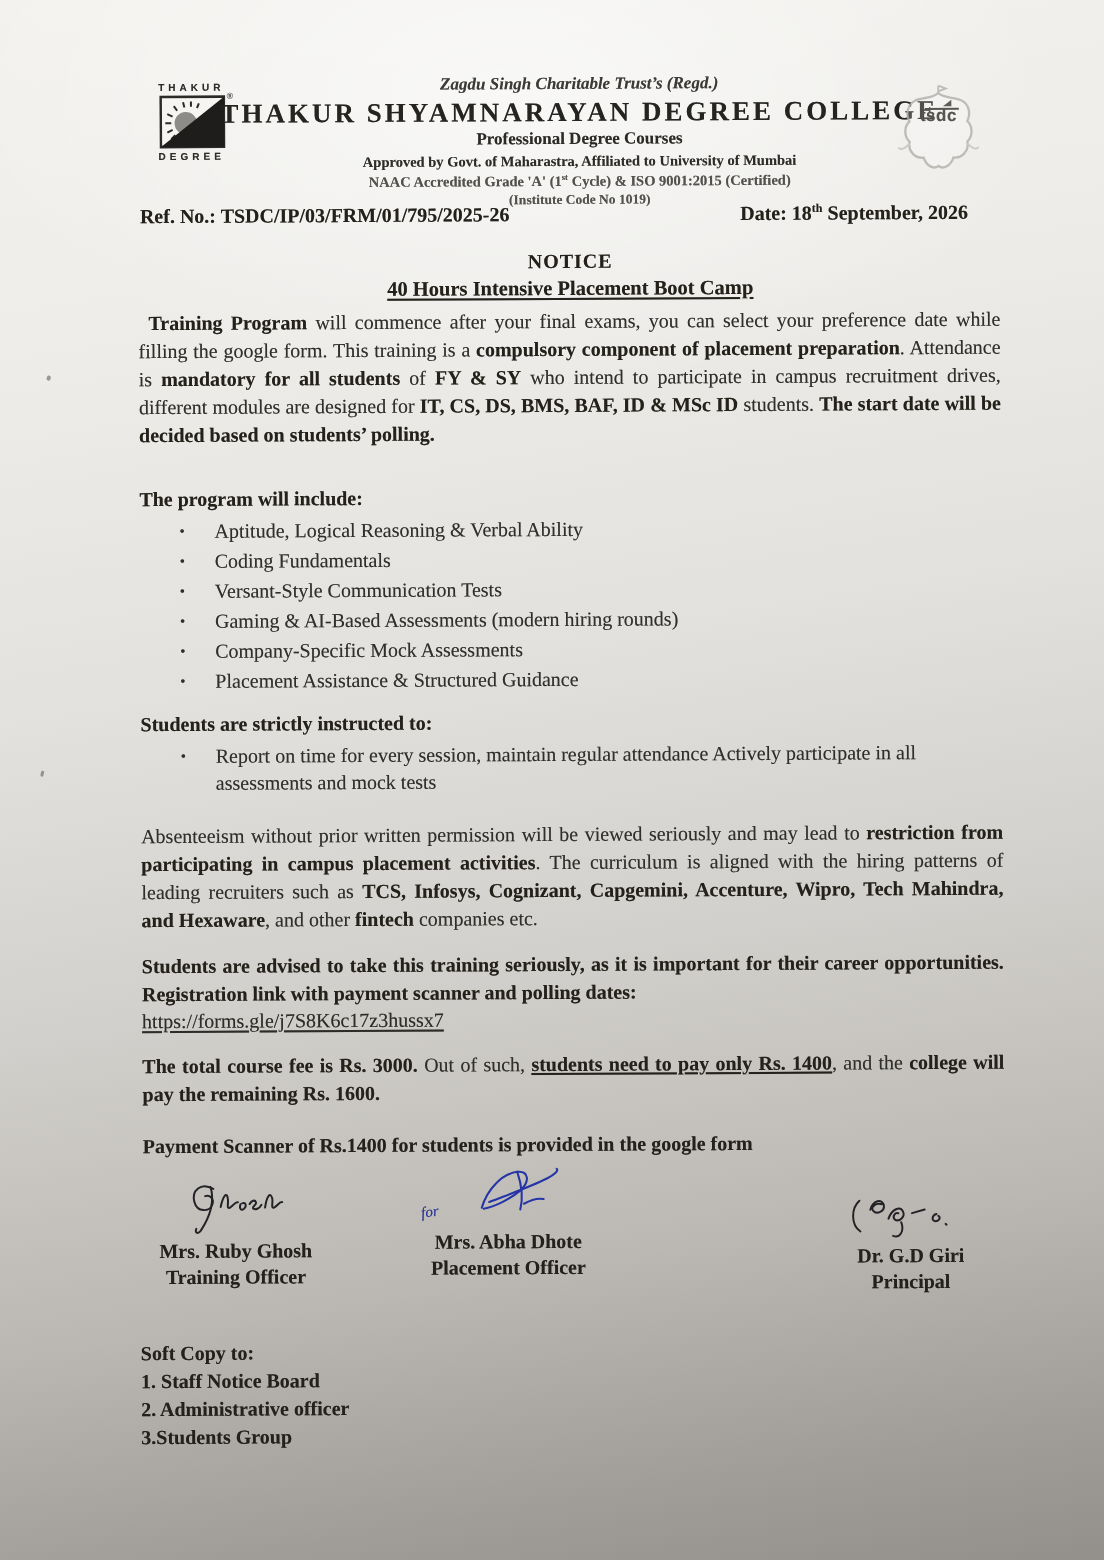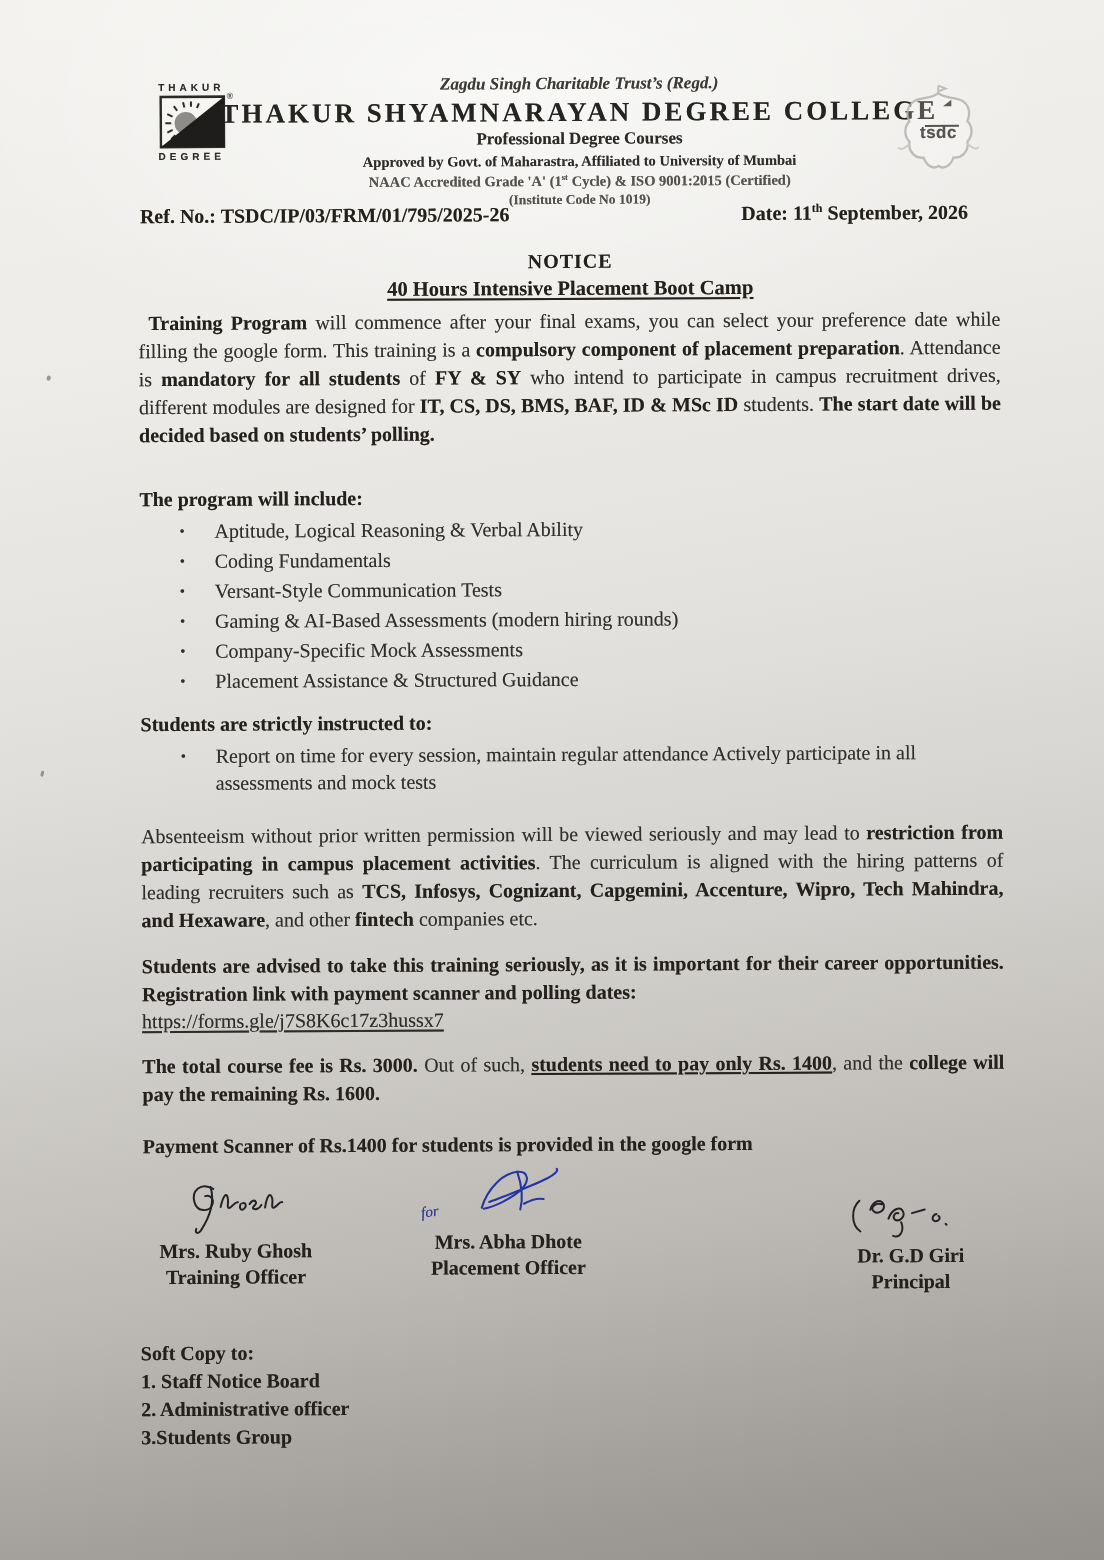--- a/index.html
+++ b/index.html
@@ -26,21 +26,21 @@
   .reg-mark{position:absolute;right:-8px;top:-4px;font-size:9px;color:#3a3834;}
   .header-text{position:absolute;left:160px;width:840px;top:74px;text-align:center;}
   .trust-line{font-size:17px;font-style:italic;font-weight:700;color:#3c3a36;}
   .college{font-size:27px;font-weight:700;letter-spacing:3px;margin:3px 0 0;color:#262420;line-height:30px;}
   .courses{font-size:17px;font-weight:700;margin-top:2px;color:#2c2a26;}
   .approval{font-size:14.5px;font-weight:700;margin-top:4px;color:#2e2c28;}
   .naac{font-size:14.5px;font-weight:700;margin-top:3px;color:#53514c;}
   .institute{font-size:13.5px;font-weight:700;margin-top:2px;color:#53514c;}
   .badge{position:absolute;left:897px;top:84px;width:84px;height:108px;}
   .badge svg{position:absolute;inset:0;opacity:0.8;}
-  .badge-text{position:absolute;left:50%;top:41px;transform:translateX(-50%);
+  .badge-text{position:absolute;left:50%;top:24px;transform:translateX(-50%);
     font-family:"Liberation Sans",sans-serif;font-size:17px;font-weight:700;
     color:#57554f;letter-spacing:0.5px;}
   .badge-text::before{content:"";position:absolute;left:5px;right:-2px;top:2px;height:2px;background:#57554f;}
 
   
   .ref-row{position:absolute;left:140px;width:828px;top:203px;display:flex;
            justify-content:space-between;font-size:20px;font-weight:700;color:#232119;}
   .notice-title{position:absolute;left:36px;width:1068px;top:250px;text-align:center;
                 font-size:20px;font-weight:700;letter-spacing:1px;color:#232119;}
   .notice-subtitle{position:absolute;left:36px;width:1068px;top:277px;text-align:center;
@@ -131,21 +131,21 @@
         <path d="M45 4 L45 12 M45 4 L53 7 L45 10" stroke="#b2b0ab" stroke-width="2" fill="none"></path>
         <path d="M45 12 C52 18 62 16 70 20 C78 24 80 34 76 42 C82 48 82 58 76 64 C78 74 70 82 61 81 C58 90 50 94 45 90 C40 94 32 90 29 81 C20 82 12 74 14 64 C8 58 8 48 14 42 C10 34 12 24 20 20 C28 16 38 18 45 12 Z" fill="rgba(255,255,255,0.25)" stroke="#b2b0ab" stroke-width="2.5"></path>
         <path d="M50 26 L59 19 L59 26 Z" fill="#3a3936"></path>
         <path d="M14 66 C8 72 4 73 2 70 M76 66 C82 72 86 73 88 70" stroke="#c3c1bc" stroke-width="2" fill="none"></path>
       </svg>
       <span class="badge-text">tsdc</span>
     </div>
 
     <div class="ref-row">
       <span>Ref. No.: TSDC/IP/03/FRM/01/795/2025-26</span>
-      <span><span>Date: 11</span><sup>th</sup><span> September, 2026</span></span>
+      <span><span>Date: 18</span><sup>th</sup><span> September, 2026</span></span>
     </div>
 
     <div class="notice-title">NOTICE</div>
     <div class="notice-subtitle">
       <span>40 Hours Intensive Placement Boot Camp</span>
     </div>
 
     <p class="para intro"><span class="b">Training Program</span><span> will commence after your final exams, you can select your preference date while filling the google form. This training is a </span><span class="b">compulsory component of placement preparation</span><span>. Attendance is </span><span class="b">mandatory for all students</span><span> of </span><span class="b">FY &amp; SY</span><span> who intend to participate in campus recruitment drives, different modules are designed for </span><span class="b">IT, CS, DS, BMS, BAF, ID &amp; MSc ID</span><span> students. </span><span class="b">The start date will be decided based on students’ polling.</span></p>
 
     <div class="sec-heading h-program">The program will include:</div>

